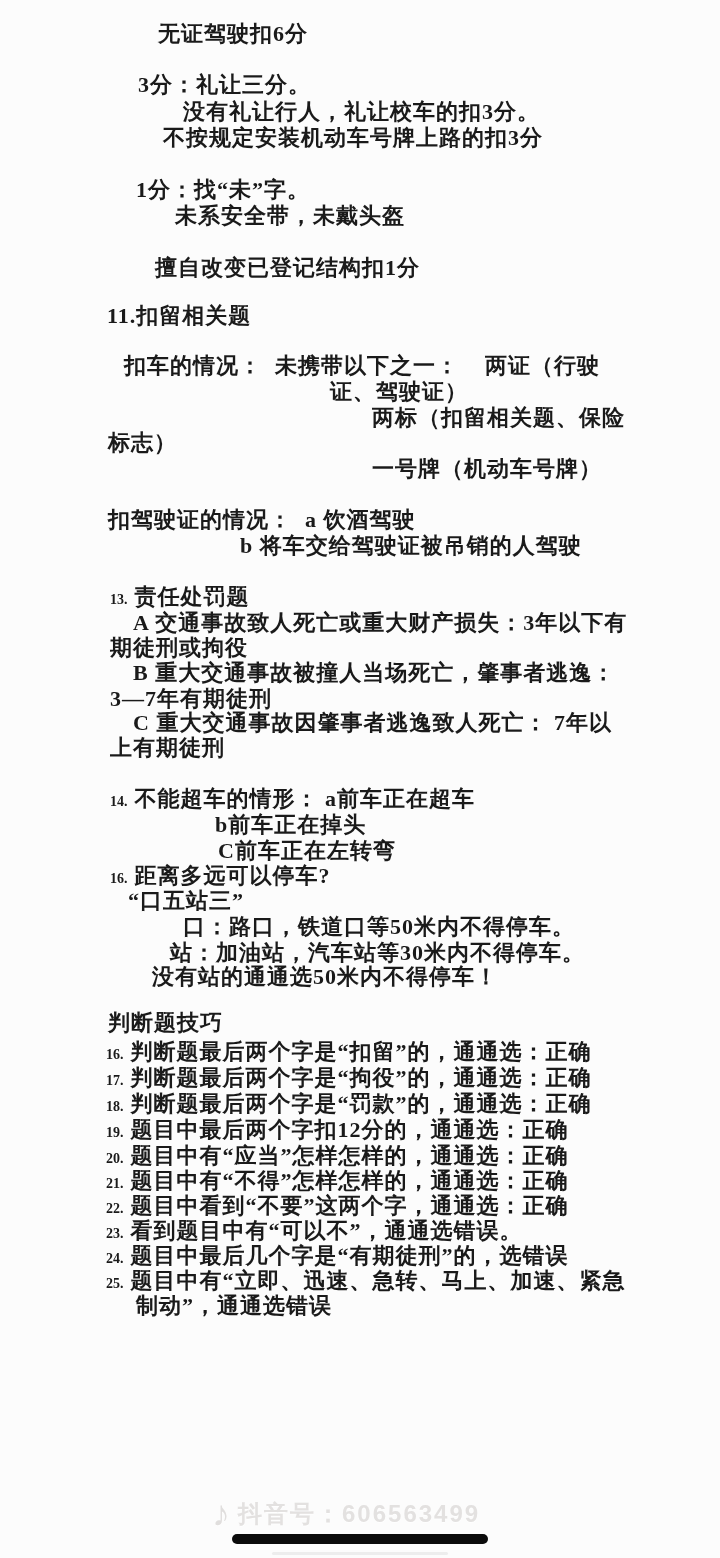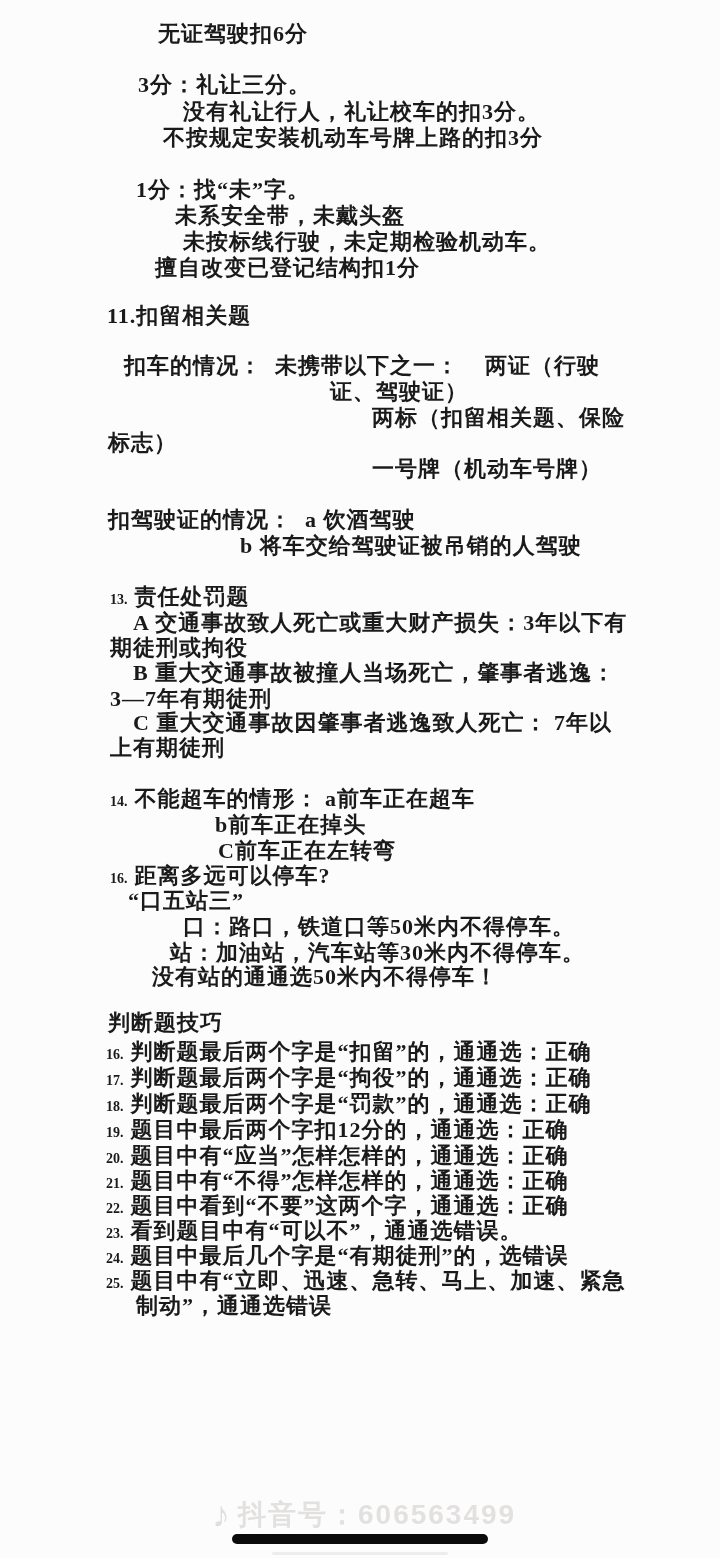--- a/index.html
+++ b/index.html
@@ -25,21 +25,21 @@
   .wm{
     position:absolute;top:1496px;left:212px;
     display:flex;align-items:center;
     color:#e3e1e0;
     font-family:"Liberation Sans","DejaVu Sans",sans-serif;
     font-weight:700;
     text-shadow:0 1px 1px rgba(255,255,255,0.9);
     user-select:none;
   }
   .wm-icon{font-size:36px;line-height:36px;margin-right:8px;color:#e0dedd;}
-  .wm-text{font-size:28px;letter-spacing:2px;text-align:center;}
+  .wm-text{font-size:24px;letter-spacing:2px;text-align:center;}
   .home-bar{
     position:absolute;left:232px;top:1534px;
     width:256px;height:10px;border-radius:6px;
     background:#0b0b0b;
   }
   .bottom-hairline{
     position:absolute;left:272px;top:1552px;
     width:176px;height:3px;border-radius:2px;
     background:#ededed;
   }
@@ -50,21 +50,20 @@
 <div class="page">
 
   <div class="ln" style="top:22px;left:158px">无证驾驶扣6分</div>
 
   <div class="ln" style="top:73px;left:138px">3分：礼让三分。</div>
   <div class="ln" style="top:100px;left:183px">没有礼让行人，礼让校车的扣3分。</div>
   <div class="ln" style="top:126px;left:163px">不按规定安装机动车号牌上路的扣3分</div>
 
   <div class="ln" style="top:178px;left:136px">1分：找“未”字。</div>
   <div class="ln" style="top:204px;left:175px">未系安全带，未戴头盔</div>
-  <div class="ln" style="top:230px;left:183px">未按标线行驶，未定期检验机动车。</div>
   <div class="ln" style="top:256px;left:155px">擅自改变已登记结构扣1分</div>
 
   <div class="ln" style="top:304px;left:107px">11.扣留相关题</div>
 
   <div class="ln" style="top:354px;left:124px">扣车的情况：  未携带以下之一：    两证（行驶</div>
   <div class="ln" style="top:380px;left:330px">证、驾驶证）</div>
   <div class="ln" style="top:406px;left:372px">两标（扣留相关题、保险</div>
   <div class="ln" style="top:431px;left:108px">标志）</div>
   <div class="ln" style="top:457px;left:372px">一号牌（机动车号牌）</div>
 

